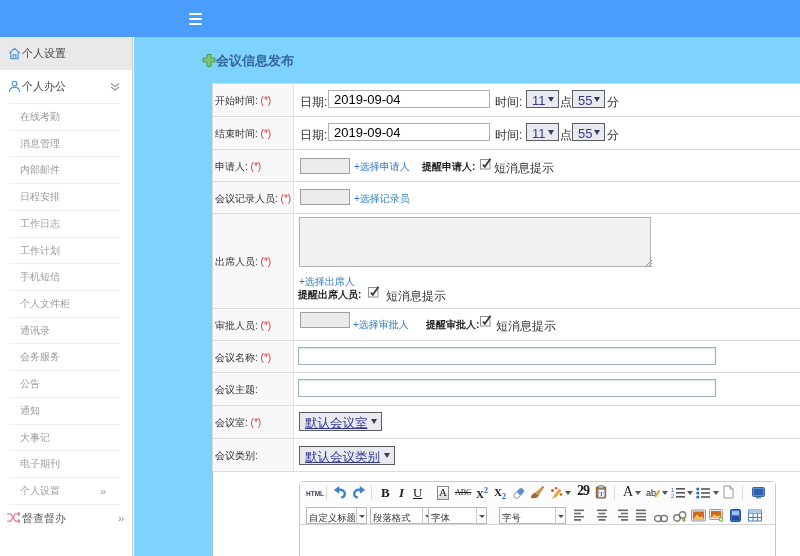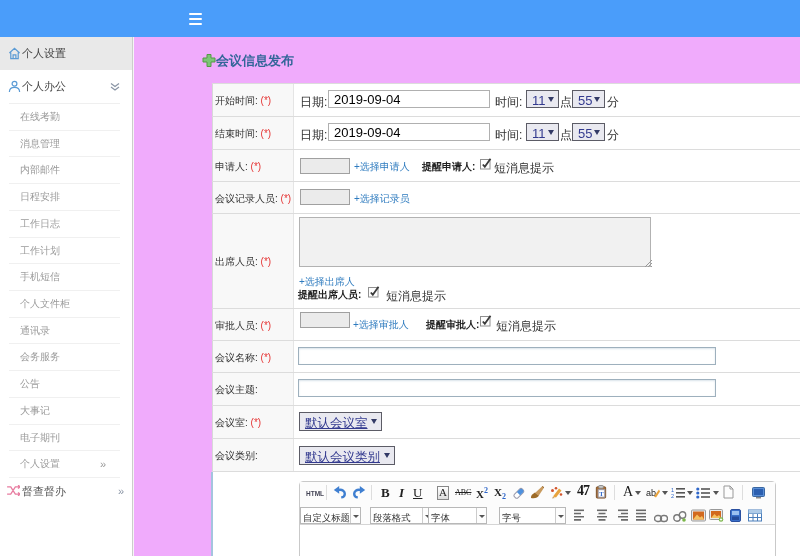--- a/index.html
+++ b/index.html
@@ -13,21 +13,21 @@
 .side-top.active { background:#e9e9e9; }
 .side-top .ic { position:absolute; left:8px; top:10px; }
 .side-top .txt { position:absolute; left:22px; }
 #submenu { margin-left:9px; width:111px; border-top:1px solid #efefef; }
 #submenu .it { position:relative; height:26.72px; line-height:26.72px; border-bottom:1px solid #f0f0f0; font-size:10px; color:#9a9a9a; padding-left:11px; }
 #submenu .it .arr { position:absolute; right:14px; color:#999; font-size:11px; }
 .side-bot { position:relative; height:26px; line-height:26px; font-size:11px; color:#555; }
 .side-bot .ic { position:absolute; left:7px; top:7px; }
 .side-bot .txt { position:absolute; left:22px; }
 .side-bot .chev { position:absolute; right:8px; color:#8a95a5; font-size:11px; }
-#content { position:absolute; left:134px; top:37px; width:666px; height:519px; background:#f0abfc; }
+#content { position:absolute; left:134px; top:37px; width:666px; height:519px; background:#7dd3fc; }
 #title { position:absolute; left:68px; top:15px; height:16px; }
 #title .txt { position:absolute; left:14px; top:0; font-size:13px; font-weight:bold; color:#336699; white-space:nowrap; }
 #ftable { position:absolute; left:78px; top:46px; width:588px; height:473px; background:#fff; }
 #ftable .hl { position:absolute; left:0; right:0; height:1px; background:#dcdcdc; }
 #labbg { position:absolute; left:1px; top:1px; width:80px; height:387px; background:#f8f8f8; }
 #vl1 { position:absolute; left:0; top:0; width:1px; height:388px; background:#d8d8d8; }
 #vl2 { position:absolute; left:81px; top:1px; width:1px; height:387px; background:#e5e5e5; }
 #vl3 { position:absolute; left:-1px; top:389px; width:2px; height:84px; background:#a4c4de; }
 .el { position:absolute; white-space:nowrap; }
 .lab { position:absolute; left:3px; white-space:nowrap; font-size:10px; color:#333; }
@@ -86,20 +86,21 @@
     <div class="it">消息管理</div>
     <div class="it">内部邮件</div>
     <div class="it">日程安排</div>
     <div class="it">工作日志</div>
     <div class="it">工作计划</div>
     <div class="it">手机短信</div>
     <div class="it">个人文件柜</div>
     <div class="it">通讯录</div>
     <div class="it">会务服务</div>
     <div class="it">公告</div>
+    <div class="it">通知</div>
     <div class="it">大事记</div>
     <div class="it">电子期刊</div>
     <div class="it">个人设置<span class="arr">»</span></div>
   </div>
   <div class="side-bot">
     <svg class="ic" width="13" height="11" viewBox="0 0 14 12">
         <path d="M0 2 L4 2 L9 10 L14 10 M0 10 L4 10 L9 2 L14 2 M12 0 L14 2 L12 4 M12 8 L14 10 L12 12" fill="none" stroke="#e87ca0" stroke-width="1.4"></path>
       </svg>
     <span class="txt">督查督办</span>
     <span class="chev">»</span>
@@ -249,21 +250,21 @@
             <path d="M12.5 1 L13.8 3" stroke="#8a5a1e" stroke-width="0.8"></path>
           </svg>
           <svg class="ti" style="left:250px;top:4px;" width="13" height="13" viewBox="0 0 13 13">
             <path d="M3 10 L9 2 L11.5 4 L6 11 z" fill="#e8a33d"></path>
             <path d="M3 10 L2 12 L5 11.5 z" fill="#caa268"></path>
             <circle cx="2.5" cy="4" r="1.5" fill="#d3542c"></circle>
             <circle cx="6" cy="1.8" r="1.3" fill="#d3542c"></circle>
             <circle cx="11" cy="8" r="1.3" fill="#d3542c"></circle>
           </svg>
           <span class="tri2" style="left:265px;"></span>
-          <span class="ti serif" style="left:277px;top:1px;font-size:14px;font-weight:bold;color:#1a1a1a;letter-spacing:-1px;">47</span>
+          <span class="ti serif" style="left:277px;top:1px;font-size:14px;font-weight:bold;color:#1a1a1a;letter-spacing:-1px;">29</span>
           <svg class="ti" style="left:295px;top:3px;" width="12" height="15" viewBox="0 0 12 15">
             <rect x="1" y="2" width="10" height="12" rx="1" fill="#a8703a" stroke="#7a4e22"></rect>
             <rect x="3.5" y="0.5" width="5" height="3" rx="1" fill="#c8c8c8" stroke="#888"></rect>
             <rect x="3" y="5" width="7" height="8" fill="#fff" stroke="#99a"></rect>
             <text x="6.5" y="11.5" font-size="7" text-anchor="middle" fill="#2e66c9" font-family="serif" font-weight="bold">T</text>
           </svg>
           <span class="tsep" style="left:314px;"></span>
           <span class="ti serif" style="left:323px;top:2px;font-size:14px;color:#1a1a1a;">A</span>
           <span class="tri2" style="left:335px;"></span>
           <svg class="ti" style="left:346px;top:4px;" width="14" height="13" viewBox="0 0 14 13">
@@ -293,21 +294,21 @@
             <path d="M7 1 L7 4 L10 4" fill="none" stroke="#999"></path>
           </svg>
           <span class="tsep" style="left:442px;"></span>
           <svg class="ti" style="left:452px;top:4px;" width="13" height="12" viewBox="0 0 13 12">
             <rect x="0.5" y="0.5" width="12" height="9" rx="1" fill="#5a8fd6" stroke="#3a66a0"></rect>
             <rect x="2" y="2" width="9" height="6" fill="#2b5fb0"></rect>
             <rect x="4" y="10" width="5" height="1.5" fill="#888"></rect>
           </svg>
         </div>
       <div id="icons2">
-          <div class="dd" style="left:0;top:25px;width:61px;">
+          <div class="dd" style="left:6px;top:25px;width:61px;">
             <span class="dt">自定义标题</span>
             <span class="db"></span>
           </div>
           <div class="dd" style="left:70px;top:25px;width:63px;">
             <span class="dt">段落格式</span>
             <span class="db"></span>
           </div>
           <div class="dd" style="left:128px;top:25px;width:59px;padding-left:24px;">
             <span class="dt">字体</span>
             <span class="db"></span>

